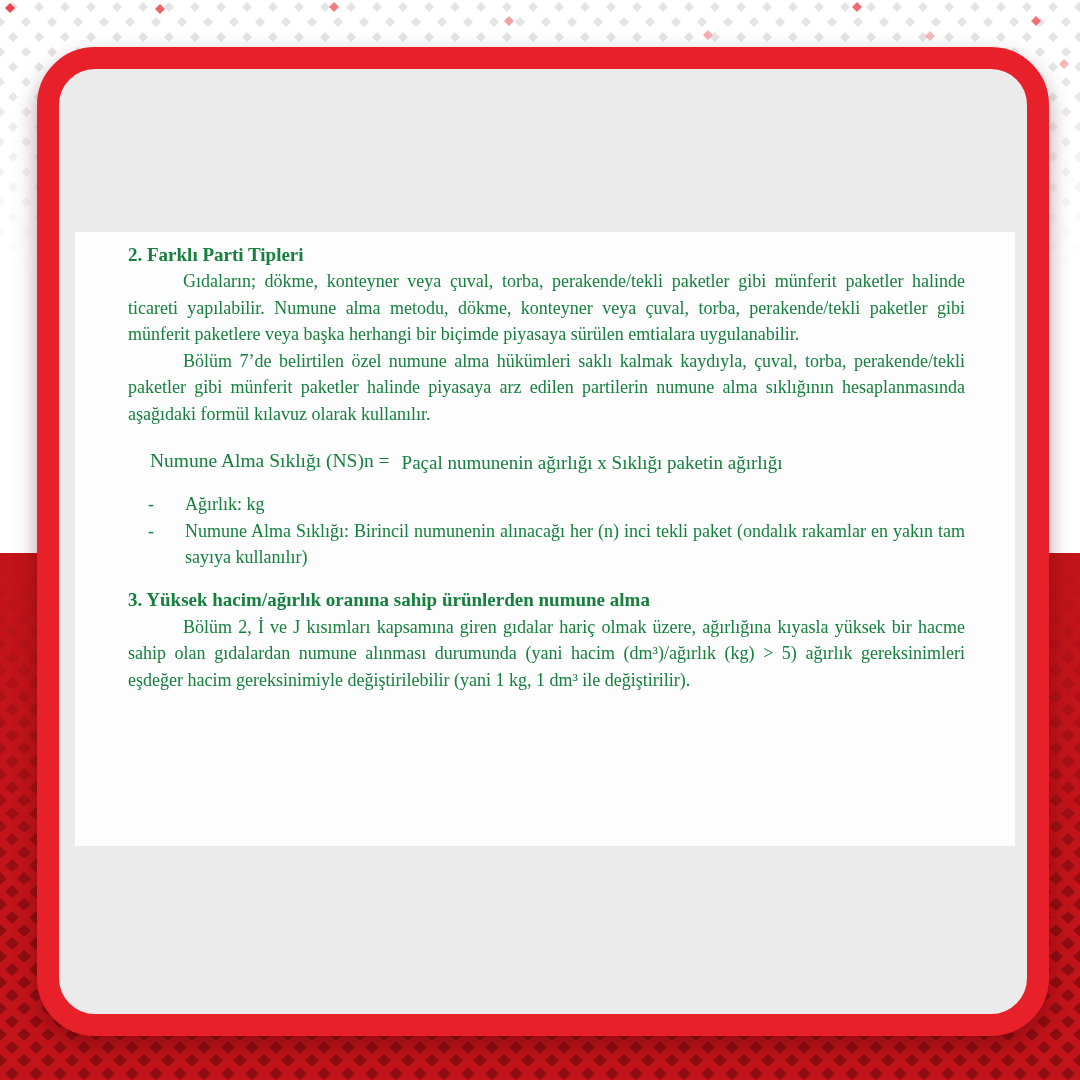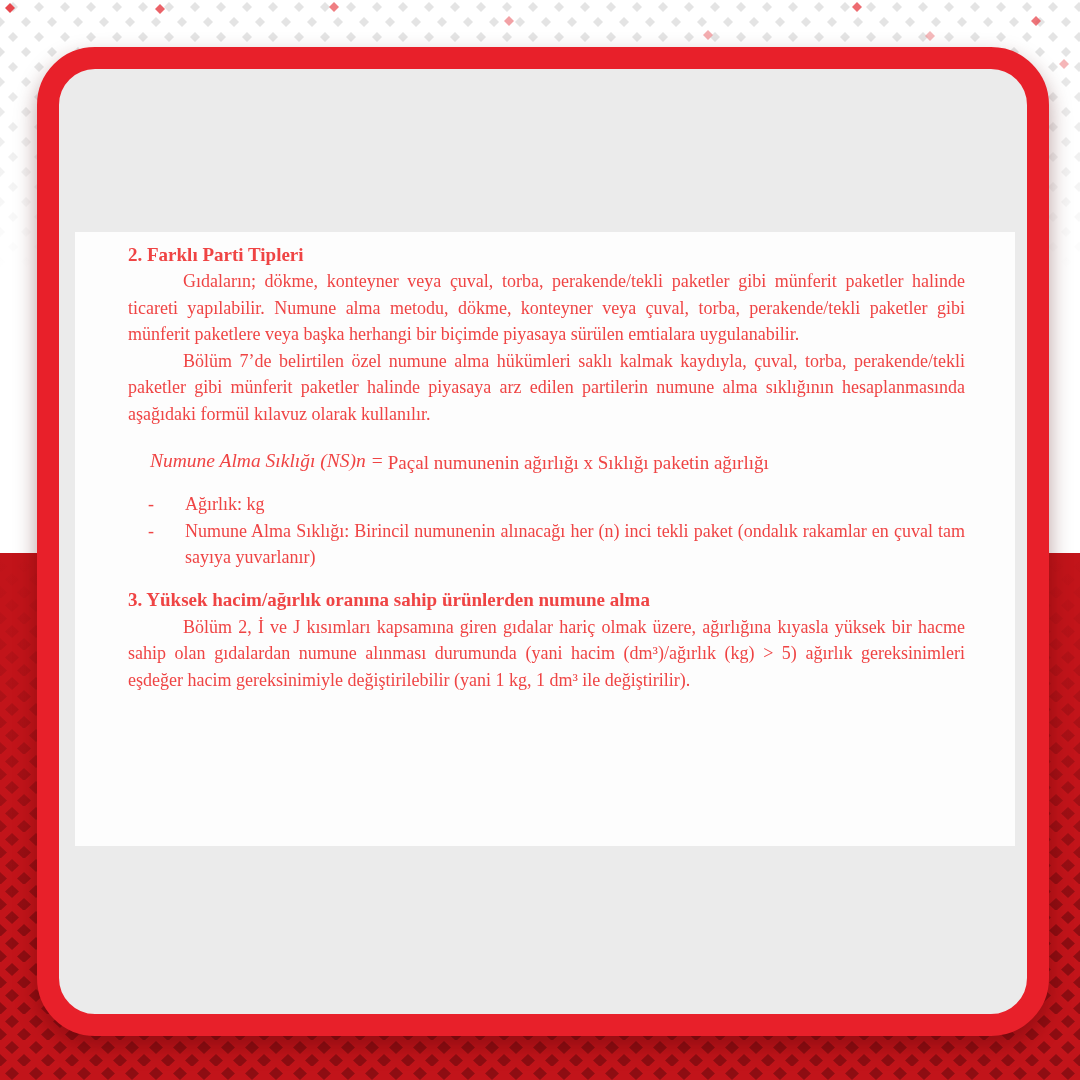--- a/index.html
+++ b/index.html
@@ -15,35 +15,35 @@
     border:22px solid #e8202a;border-radius:58px;
     background:#ebebeb;
     box-shadow:0 10px 22px rgba(70,0,4,.38);
     z-index:1;
   }
   .document-page{
     position:absolute;left:75px;top:232px;width:940px;height:614px;
     background:#fdfdfd;z-index:2;
     box-sizing:border-box;
     padding:9px 50px 0 53px;
-    color:#ef4444;
+    color:#15803d;
   }
   .doc-text{font-size:18px;line-height:26.5px;text-align:justify;}
   .doc-heading{
     font-weight:bold;font-size:19px;line-height:27px;margin:0;
     text-align:left;
   }
   .doc-para{margin:0;text-indent:55px;}
   .formula-row{
     display:flex;align-items:center;
     margin:20px 0 0 22px;
   }
   .formula-label{
-    font-style:italic;font-size:19.5px;white-space:nowrap;
-    margin-right:4px;
+    font-size:19.5px;white-space:nowrap;
+    margin-right:12px;
   }
   .fraction{display:inline-flex;flex-direction:column;align-items:center;font-size:19px;line-height:25px;}
   .fraction .num{border-bottom:2px solid #1c1c1c;padding:0 10px 3px 10px;white-space:nowrap;}
   .fraction .den{padding-top:3px;white-space:nowrap;}
   .notes-list{margin:16px 0 0 0;padding-left:20px;}
   .note-row{display:flex;}
   .note-dash{width:37px;flex:0 0 37px;text-align:left;}
   .note-text{flex:1;text-align:justify;}
   .section3-heading{margin-top:15px;}
   .section3-para{margin-top:1px;}
@@ -107,20 +107,20 @@
       </span>
     </div>
 
     <div class="notes-list">
       <div class="note-row">
         <span class="note-dash">-</span>
         <span class="note-text">Ağırlık: kg</span>
       </div>
       <div class="note-row">
         <span class="note-dash">-</span>
-        <span class="note-text">Numune Alma Sıklığı: Birincil numunenin alınacağı her (n) inci tekli paket (ondalık rakamlar en çuval tam sayıya yuvarlanır)</span>
+        <span class="note-text">Numune Alma Sıklığı: Birincil numunenin alınacağı her (n) inci tekli paket (ondalık rakamlar en yakın tam sayıya kullanılır)</span>
       </div>
     </div>
 
     <p class="doc-heading section3-heading">3. Yüksek hacim/ağırlık oranına sahip ürünlerden numune alma</p>
     <p class="doc-para section3-para">Bölüm 2, İ ve J kısımları kapsamına giren gıdalar hariç olmak üzere, ağırlığına kıyasla yüksek bir hacme sahip olan gıdalardan numune alınması durumunda (yani hacim (dm³)/ağırlık (kg) &gt; 5) ağırlık gereksinimleri eşdeğer hacim gereksinimiyle değiştirilebilir (yani 1 kg, 1 dm³ ile değiştirilir).</p>
   </div>
 </div>
 
 </body></html>

